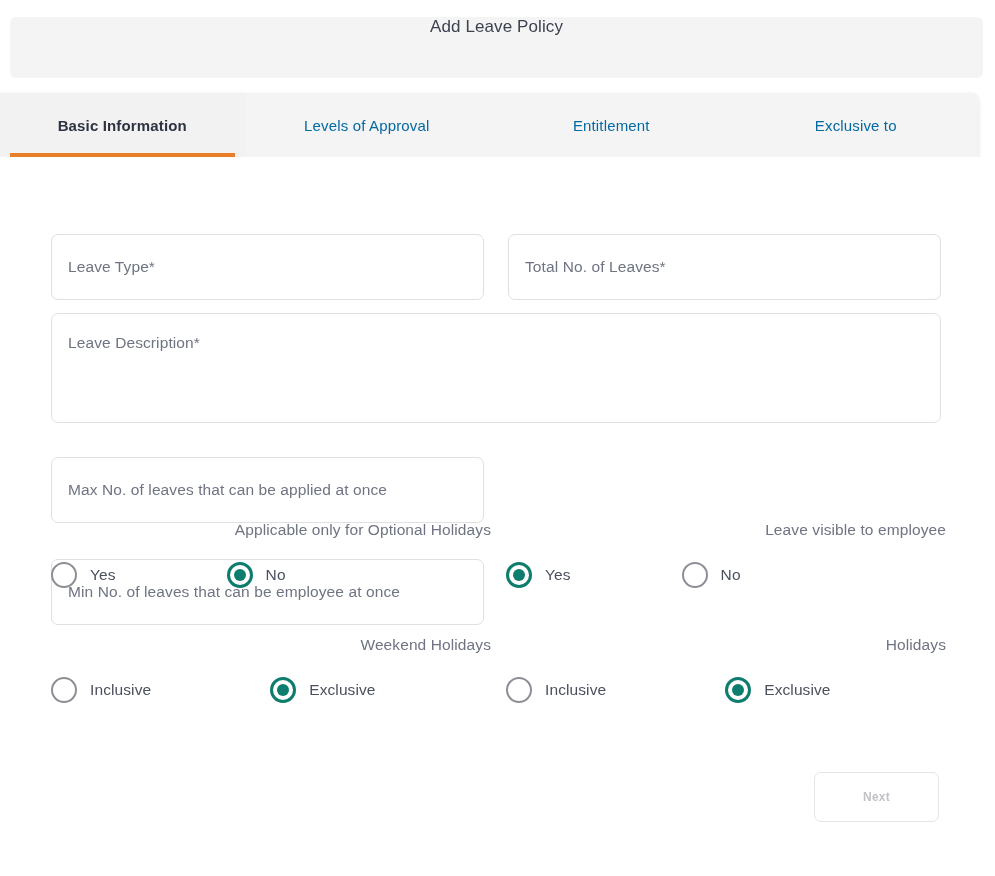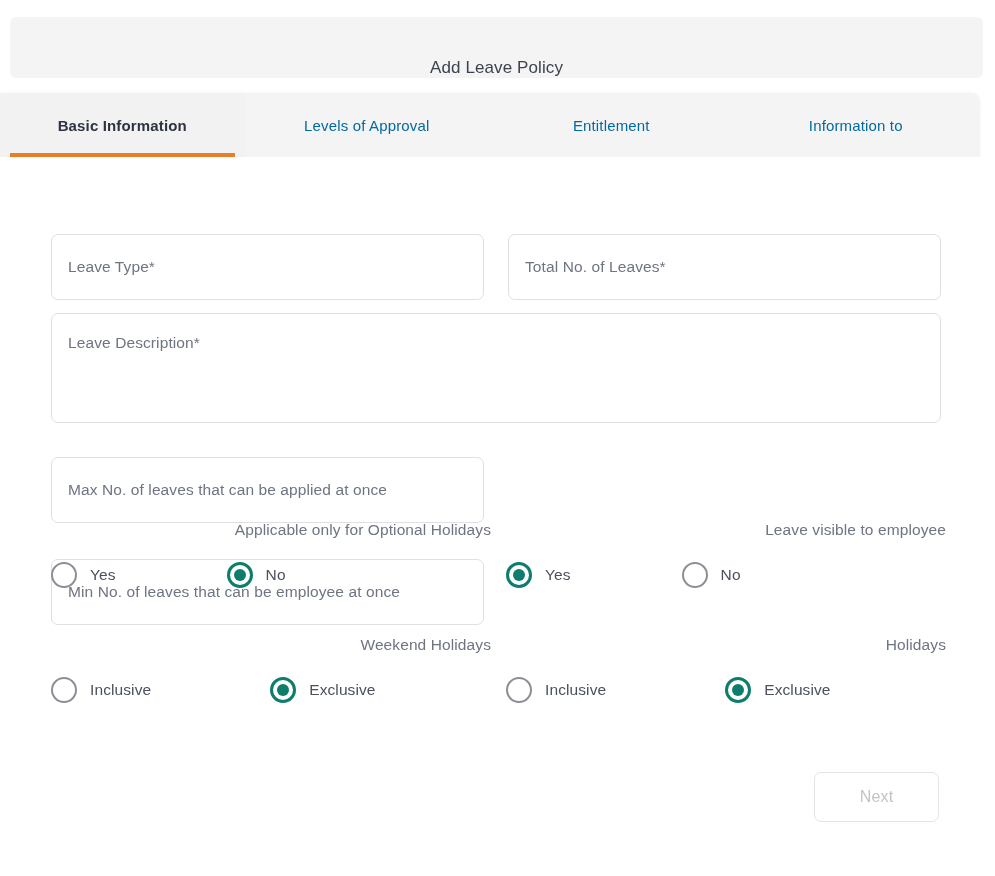--- a/index.html
+++ b/index.html
@@ -24,21 +24,21 @@
   
   .header-card {
     position: absolute;
     left: 10px;
     top: 17px;
     width: 973px;
     height: 61px;
     background: #f4f4f4;
     border-radius: 6px;
     display: flex;
-    align-items: flex-end;
+    align-items: flex-start;
     justify-content: center;
   }
   .header-title {
     font-size: 17px;
     color: #3c4250;
     font-weight: 400;
     letter-spacing: 0.1px;
   }
 
   
@@ -193,27 +193,28 @@
   .next-button {
     position: absolute;
     left: 814px;
     top: 615px;
     width: 125px;
     height: 50px;
     background: #ffffff;
     border: 1px solid #e4e4e8;
     border-radius: 7px;
     color: #c2c2c8;
-    font-size: 16px;
+    font-size: 12px;
     font-family: "Liberation Sans", sans-serif;
     display: flex;
     align-items: center;
     justify-content: center;
     cursor: default;
     letter-spacing: 0.2px;
+    font-weight: bold;
   }
 </style>
 </head>
 <body>
 
 <div id="app">
 
   <div class="header-card">
     <span class="header-title">Add Leave Policy</span>
   </div>
@@ -222,21 +223,21 @@
     <div class="tab active">
       <span>Basic Information</span>
     </div>
     <div class="tab">
       <span>Levels of Approval</span>
     </div>
     <div class="tab">
       <span>Entitlement</span>
     </div>
     <div class="tab">
-      <span>Information to</span>
+      <span>Exclusive to</span>
     </div>
   </div>
 
   <div class="form-area">
 
     <div class="row" id="row-1">
       <div class="field input-h" id="field-leave-type">
         <span class="ph">Leave Type*</span>
       </div>
       <div class="field input-h" id="field-total-leaves">

